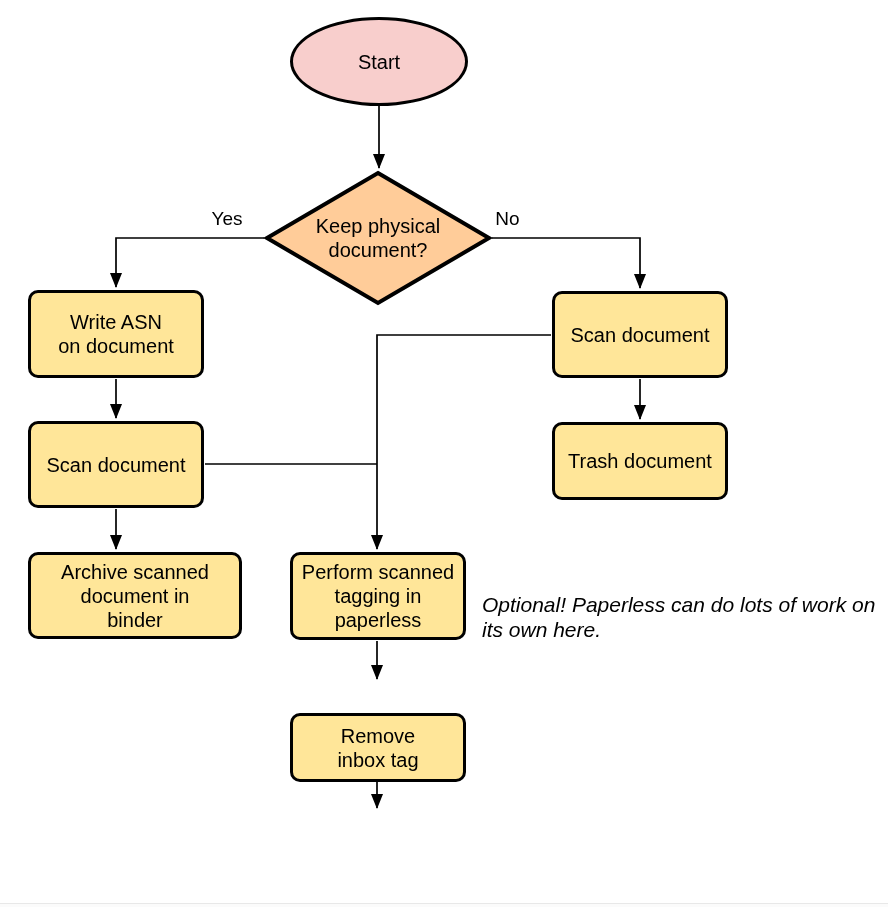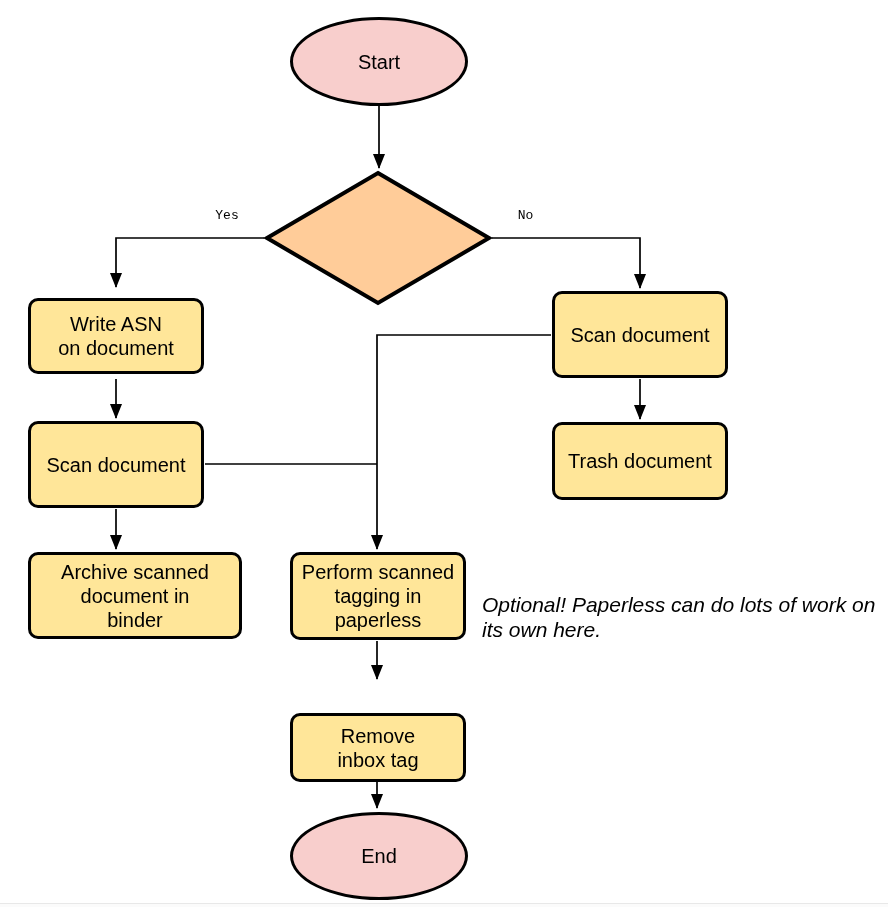--- a/index.html
+++ b/index.html
@@ -54,23 +54,22 @@
     display: flex;
     align-items: center;
     justify-content: center;
     text-align: center;
     font-size: 20px;
     line-height: 1.2;
     white-space: pre-line;
   }
   .edge-label {
     position: absolute;
-    font-size: 13px;
+    font-size: 19px;
     text-align: center;
-    font-family: Liberation Mono, monospace;
   }
   .annotation {
     position: absolute;
     font-size: 21px;
     font-style: italic;
     line-height: 1.2;
     white-space: pre-line;
   }
   .bottom-strip {
     position: absolute;
@@ -105,26 +104,28 @@
     <path class="edge" d="M377 641 L377 679" marker-end="url(#arrow)"></path>
     <path class="edge" d="M377 771 L377 808" marker-end="url(#arrow)"></path>
 
     <polygon class="diamond" points="378,173 489,238 378,303 267,238"></polygon>
   </svg>
 
   <div class="node terminator" style="left:290px; top:17px; width:178px; height:89px">
     <span>Start</span>
   </div>
 
+  <div class="decision-label" style="left:267px; top:173px; width:222px; height:130px">Keep physical
+document?</div>
 
   <div class="edge-label" style="left:197px; top:208px; width:60px">Yes</div>
 
-  <div class="edge-label" style="left:498px; top:208px; width:55px">No</div>
+  <div class="edge-label" style="left:480px; top:208px; width:55px">No</div>
 
-  <div class="node process" style="left:28px; top:298px; width:176px; height:76px">
+  <div class="node process" style="left:28px; top:290px; width:176px; height:88px">
     <span>Write ASN
 on document</span>
   </div>
 
   <div class="node process" style="left:552px; top:291px; width:176px; height:87px">
     <span>Scan document</span>
   </div>
 
   <div class="node process" style="left:28px; top:421px; width:176px; height:87px">
     <span>Scan document</span>
@@ -147,19 +148,16 @@
   </div>
 
   <div class="annotation" style="left:482px; top:592px; width:412px">Optional! Paperless can do lots of work on
 its own here.</div>
 
   <div class="node process" style="left:290px; top:713px; width:176px; height:69px">
     <span>Remove
 inbox tag</span>
   </div>
 
-  <div class="node terminator" style="left:290px; top:812px; width:178px; height:88px">
-    <span>End</span>
-  </div>
 
   <div class="bottom-strip"></div>
 
 </div>
 
 </body></html>

